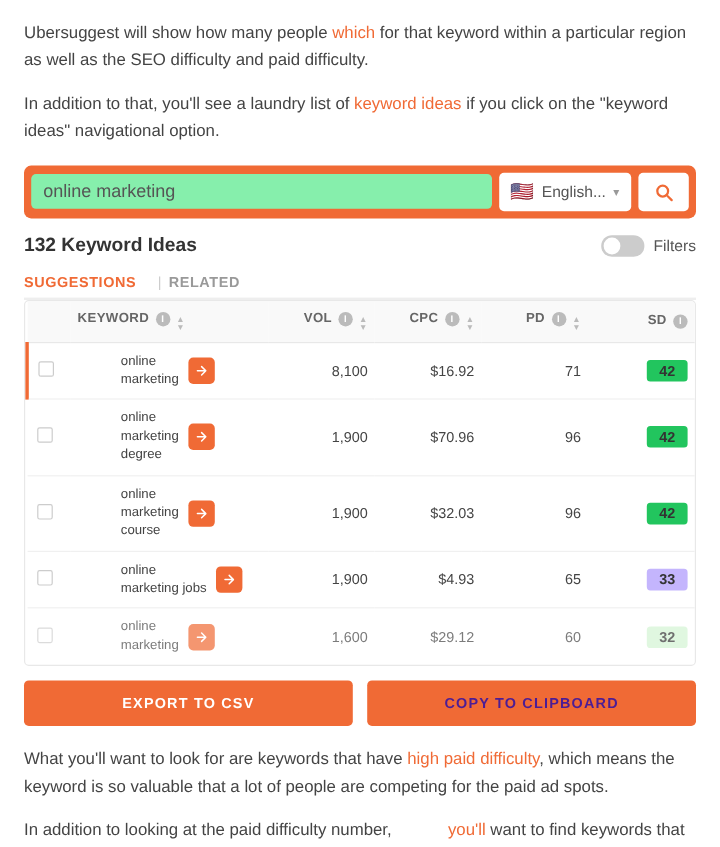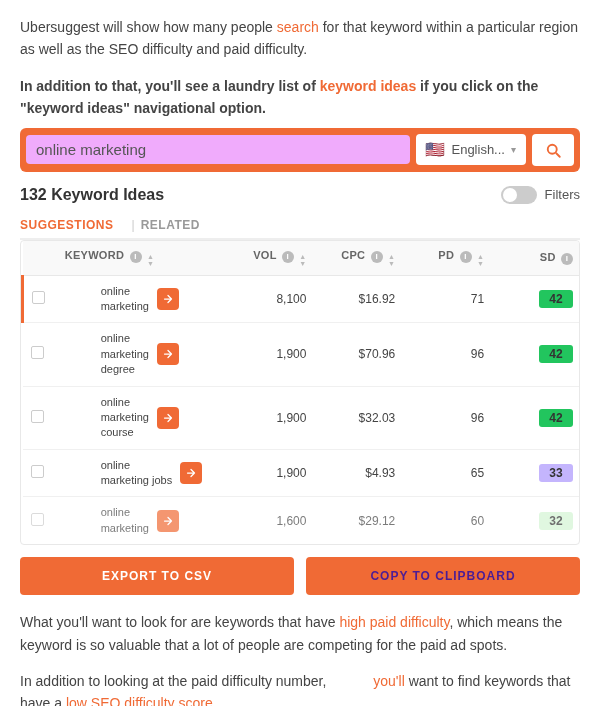--- a/index.html
+++ b/index.html
@@ -29,21 +29,21 @@
       margin-bottom: 14px;
       gap: 6px;
     }
     .search-input {
       flex: 1;
       border: none;
       outline: none;
       font-size: 15px;
       padding: 6px 10px;
       border-radius: 4px;
-      background: #f0abfc;
+      background: #86efac;
       color: #555;
     }
     .lang-select {
       display: flex;
       align-items: center;
       background: #fff;
       border-radius: 4px;
       padding: 6px 10px;
       font-size: 13px;
       color: #555;
@@ -313,23 +313,23 @@
     .partial-row td {
       opacity: 0.7;
     }
   </style>
 </head>
 <body>
 
 <div class="page-content">
 
   <p class="intro-text">
-    Ubersuggest will show how many people <span style="color:#f06a35;">search</span> for that keyword within a particular region as well as the SEO difficulty and paid difficulty.
+    Ubersuggest will show how many people <span style="color:#f06a35;">which</span> for that keyword within a particular region as well as the SEO difficulty and paid difficulty.
   </p>
-  <p class="intro-text" style="margin-bottom:8px;font-weight:bold;">
+  <p class="intro-text" style="margin-bottom:18px;">
     In addition to that, you'll see a laundry list of <span style="color:#f06a35;">keyword ideas</span> if you click on the "keyword ideas" navigational option.
   </p>
 
   <div class="search-bar">
     <input class="search-input" type="text" value="online marketing" style="">
     <div class="lang-select">
       <span class="flag-icon">🇺🇸</span>
       <span>English...</span>
       <span class="chevron">▾</span>
     </div>

